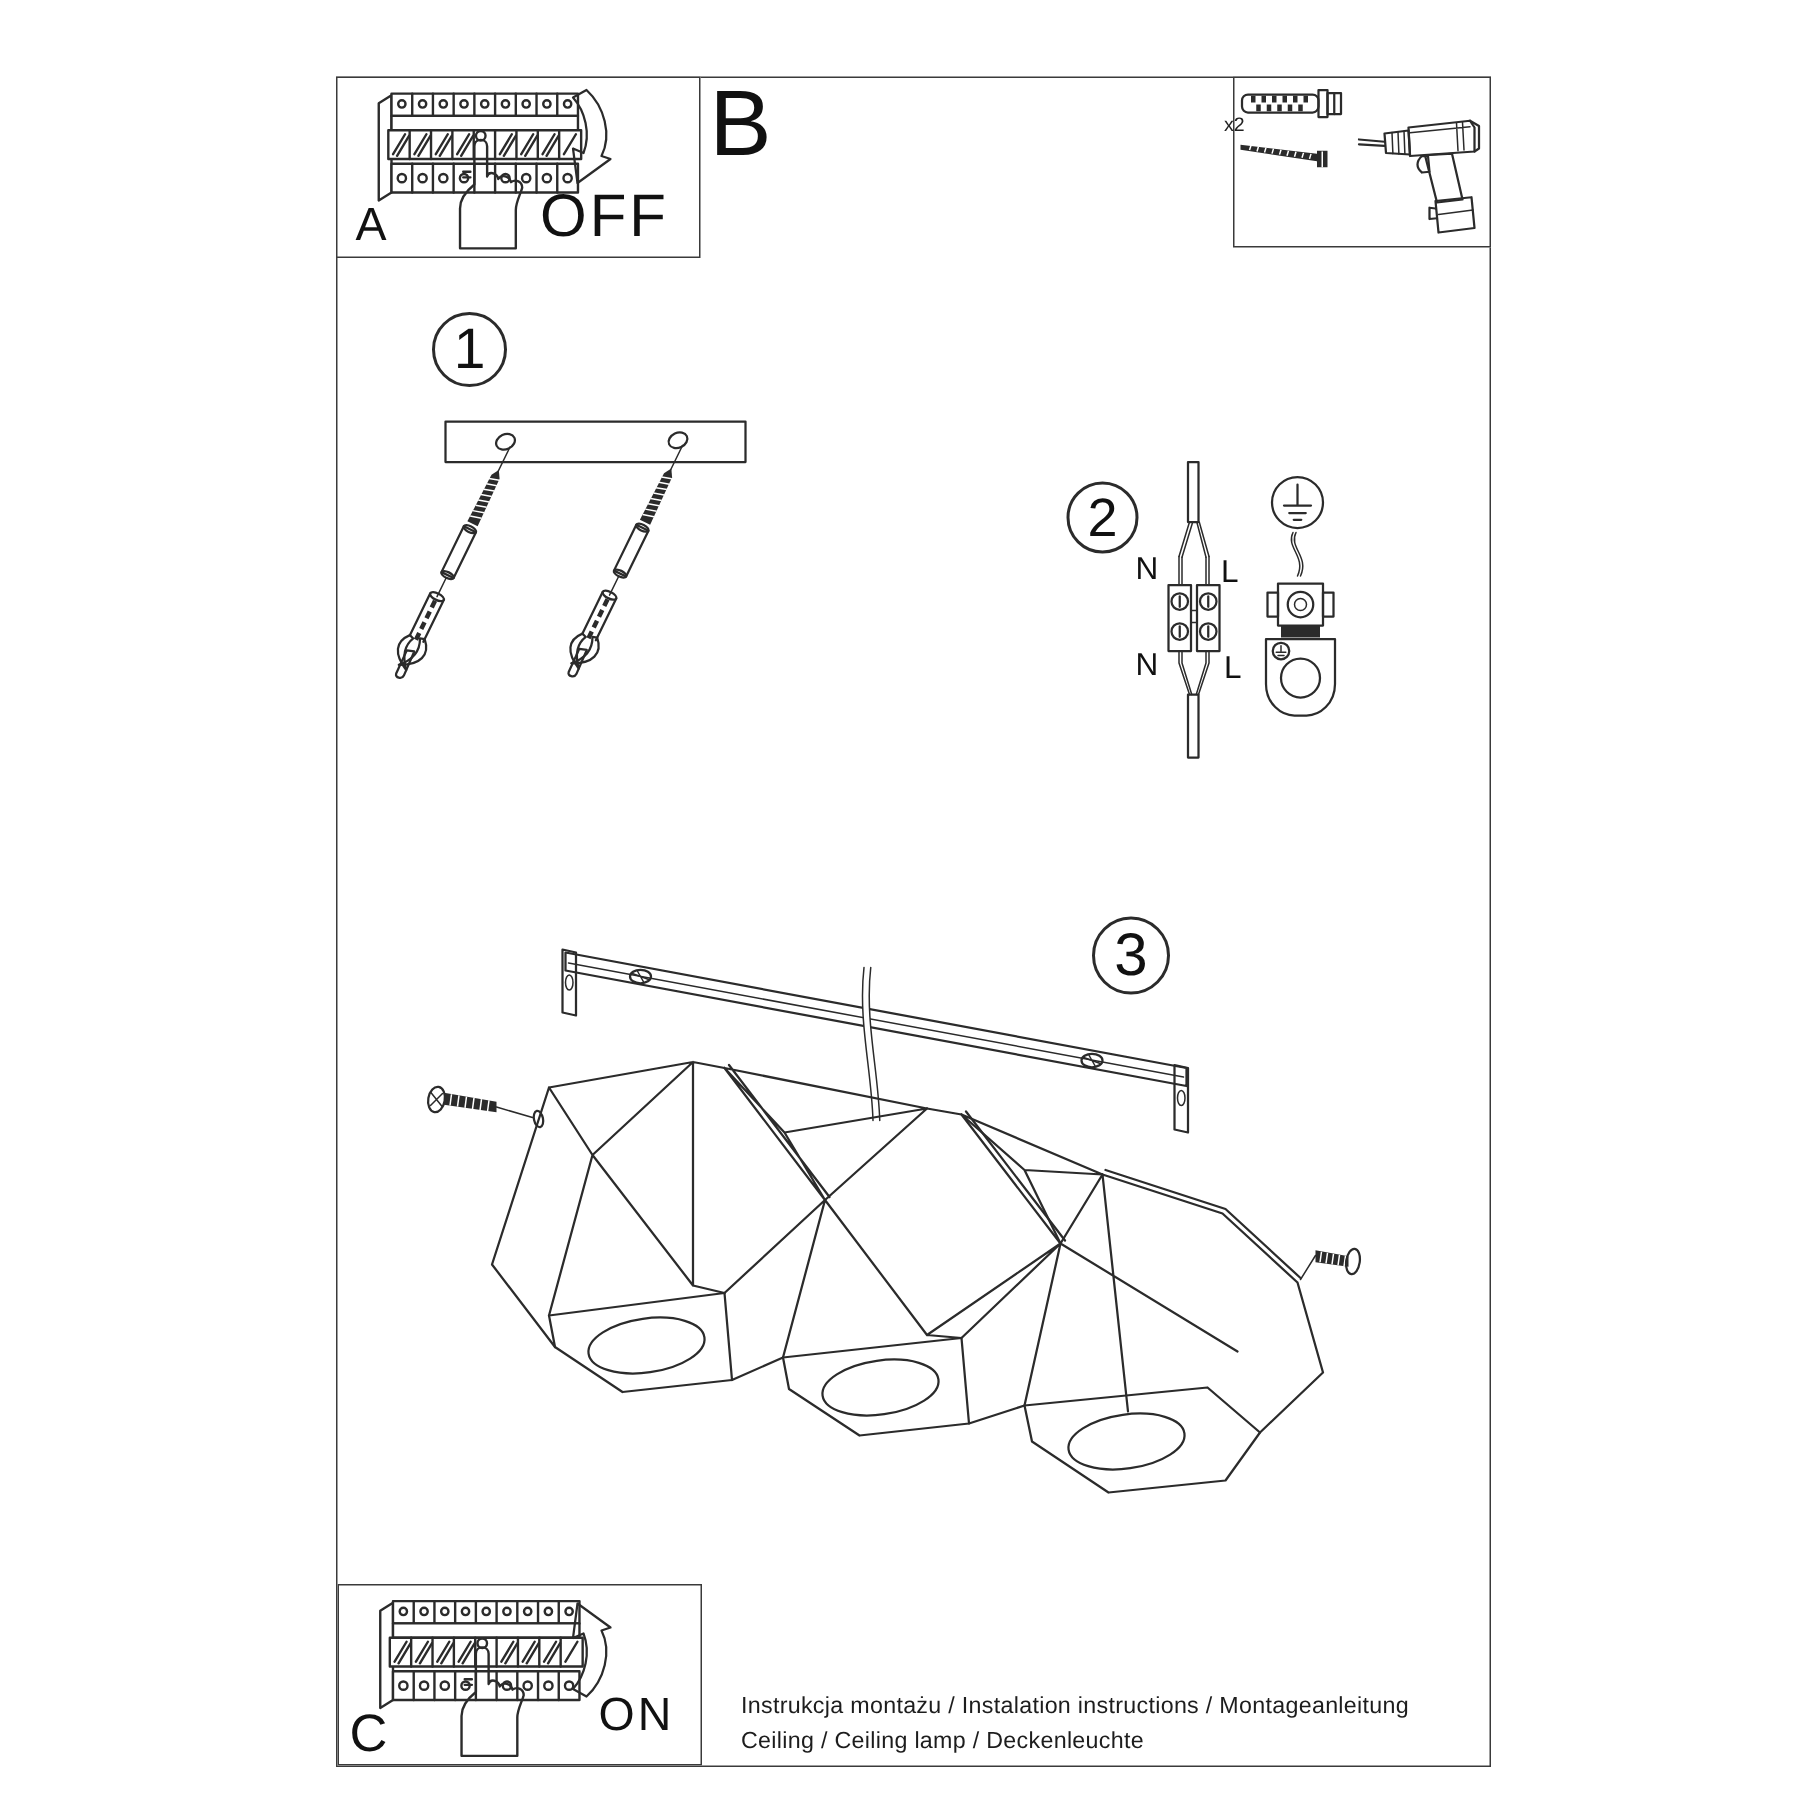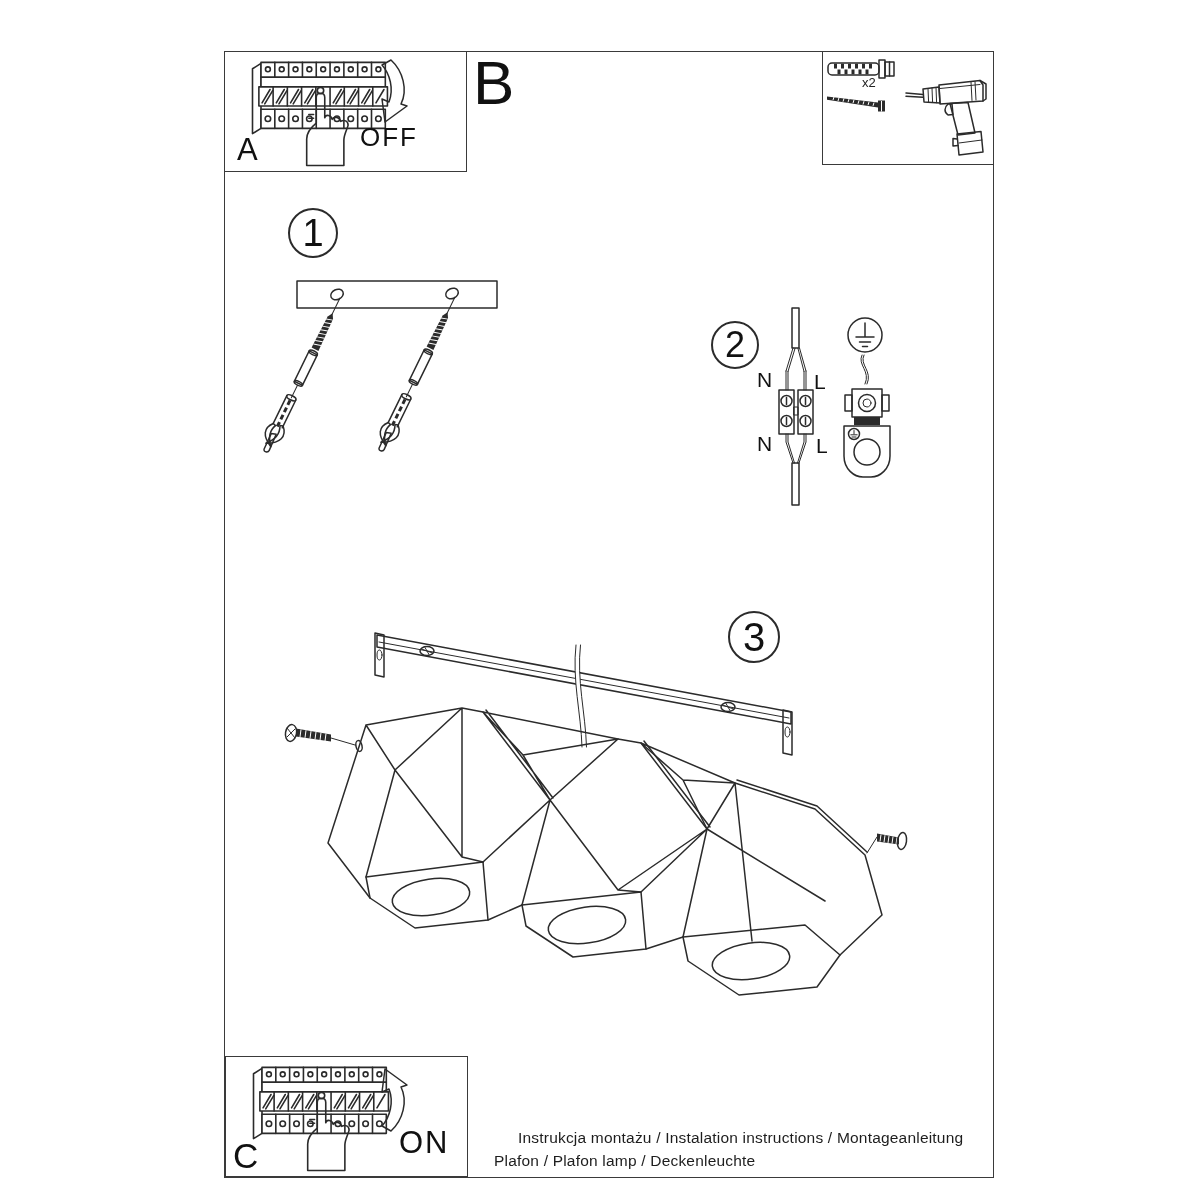--- a/index.html
+++ b/index.html
@@ -75,21 +75,21 @@
   <div class="box" style="left:224px;top:51px;width:770px;height:1127px;"></div>
 
   <div class="box" style="left:224px;top:51px;width:243px;height:121px;"></div>
   <svg class="abs" style="left:244px;top:56px;" width="170" height="117" viewBox="0 0 160 110" preserveAspectRatio="none">
     <use href="#breaker-panel"></use>
   </svg>
   <svg class="abs" style="left:360px;top:58px;" width="52" height="70" viewBox="0 0 52 70">
     <path class="ln" fill="#fff" d="M31,2 C43,13 48,32 41,46 L47,48 L25,64 L22,41 L29,44 C34,31 30,16 22,7 Z"></path>
   </svg>
   <span class="biglabel" style="left:237px;top:134px;font-size:31px;">A</span>
-  <span class="statelabel" style="left:360px;top:124px;font-size:26px;text-align:right;">OFF</span>
+  <span class="statelabel" style="left:360px;top:124px;font-size:40px;text-align:right;">OFF</span>
 
   <span class="biglabel" style="left:473px;top:52px;font-size:62px;">B</span>
 
   <div class="box" style="left:822px;top:51px;width:172px;height:114px;"></div>
   <svg class="abs" style="left:822px;top:51px;" width="172" height="114" viewBox="0 0 172 114">
 
     <g>
       <rect class="ln" fill="#fff" x="6" y="12" width="51" height="12" rx="4"></rect>
       <path class="fd" d="M12,12.8 h3 v4.6 h-3 Z M19,12.8 h3 v4.6 h-3 Z M26,12.8 h3 v4.6 h-3 Z M33,12.8 h3 v4.6 h-3 Z M40,12.8 h3 v4.6 h-3 Z M47,12.8 h3 v4.6 h-3 Z
                M15.5,18.6 h3 v4.6 h-3 Z M22.5,18.6 h3 v4.6 h-3 Z M29.5,18.6 h3 v4.6 h-3 Z M36.5,18.6 h3 v4.6 h-3 Z M43.5,18.6 h3 v4.6 h-3 Z"></path>
@@ -112,21 +112,21 @@
       <path class="ln" fill="#fff" d="M117,34 L158,29.5 L161,34 L161,50 L118,53 Z"></path>
       <path class="lnthin" d="M118,37.5 L158,33.5 M149,31 L150,49.5 M153,30.5 L154,49"></path>
       <path class="ln" fill="#fff" d="M158,29.5 L164,33 L164,48 L161,50"></path>
       <path class="ln" fill="#fff" d="M126,53 C122,56.5 122,61 126,64 L131,63.5 L130,53 Z"></path>
       <path class="ln" fill="#fff" d="M128,52.5 L146,51.5 L153,82 L136,84 Z"></path>
       <path class="ln" fill="#fff" d="M135,83 L159,80.5 L161,101 L137,104 Z"></path>
       <path class="ln" fill="#fff" d="M135,88 L131,87.5 L131,95 L136,94.5"></path>
       <path class="lnthin" d="M137,92 L160,89"></path>
     </g>
   </svg>
-  <span class="qty" style="left:862px;top:76px;">x2</span>
+  <span class="qty" style="left:816px;top:76px;">x2</span>
 
   <div class="stepbadge" style="left:288px;top:208px;width:50px;height:50px;font-size:38px;">
     <span>1</span>
   </div>
   <svg class="abs" style="left:280px;top:270px;" width="260" height="205" viewBox="0 0 260 205">
     <rect class="ln" fill="#fff" x="17" y="11" width="200" height="27"></rect>
     <ellipse class="ln" cx="57" cy="24.5" rx="6.5" ry="5" transform="rotate(-25 57 24.5)"></ellipse>
     <ellipse class="ln" cx="172" cy="23.5" rx="6.5" ry="5" transform="rotate(-25 172 23.5)"></ellipse>
     <g transform="translate(60,28) rotate(26)">
       <line class="lnthin" x1="0" y1="0" x2="0" y2="20"></line>
@@ -275,16 +275,16 @@
   <div class="box" style="left:225px;top:1056px;width:243px;height:121px;"></div>
   <svg class="abs" style="left:245px;top:1061px;" width="170" height="117" viewBox="0 0 160 110" preserveAspectRatio="none">
     <use href="#breaker-panel"></use>
   </svg>
   <svg class="abs" style="left:360px;top:1063px;" width="52" height="70" viewBox="0 0 52 70">
     <path class="ln" fill="#fff" d="M31,68 C43,57 48,38 41,24 L47,22 L25,6 L22,29 L29,26 C34,39 30,54 22,63 Z"></path>
   </svg>
   <span class="biglabel" style="left:233px;top:1138px;font-size:35px;">C</span>
   <span class="statelabel" style="left:362px;top:1127px;font-size:31px;margin-left:37px;">ON</span>
 
-  <span class="footer-line" style="left:494px;top:1130px;margin-left:24px;">Instrukcja montażu / Instalation instructions / Montageanleitung</span>
-  <span class="footer-line" style="left:494px;top:1153px;">Plafon / Plafon lamp / Deckenleuchte</span>
+  <span class="footer-line" style="left:494px;top:1130px;">Instrukcja montażu / Instalation instructions / Montageanleitung</span>
+  <span class="footer-line" style="left:494px;top:1153px;">Ceiling / Ceiling lamp / Deckenleuchte</span>
 
 </div>
 
 </body></html>

